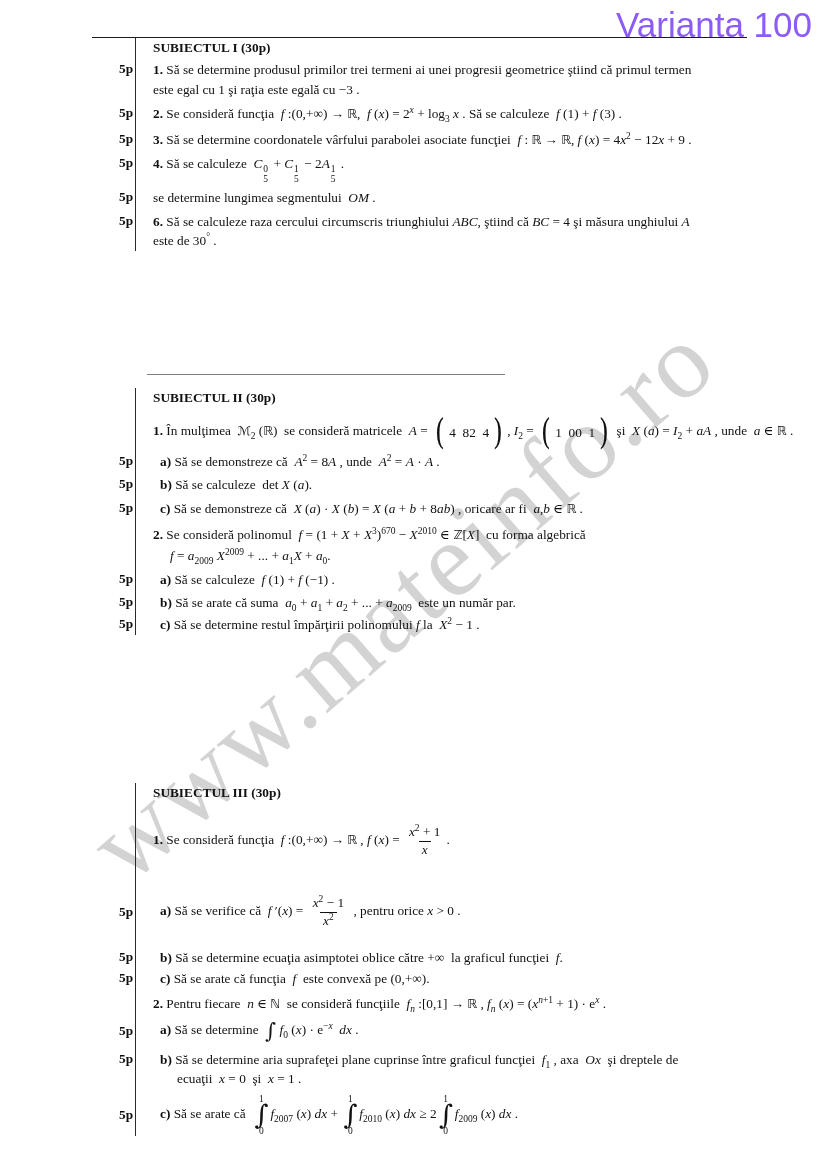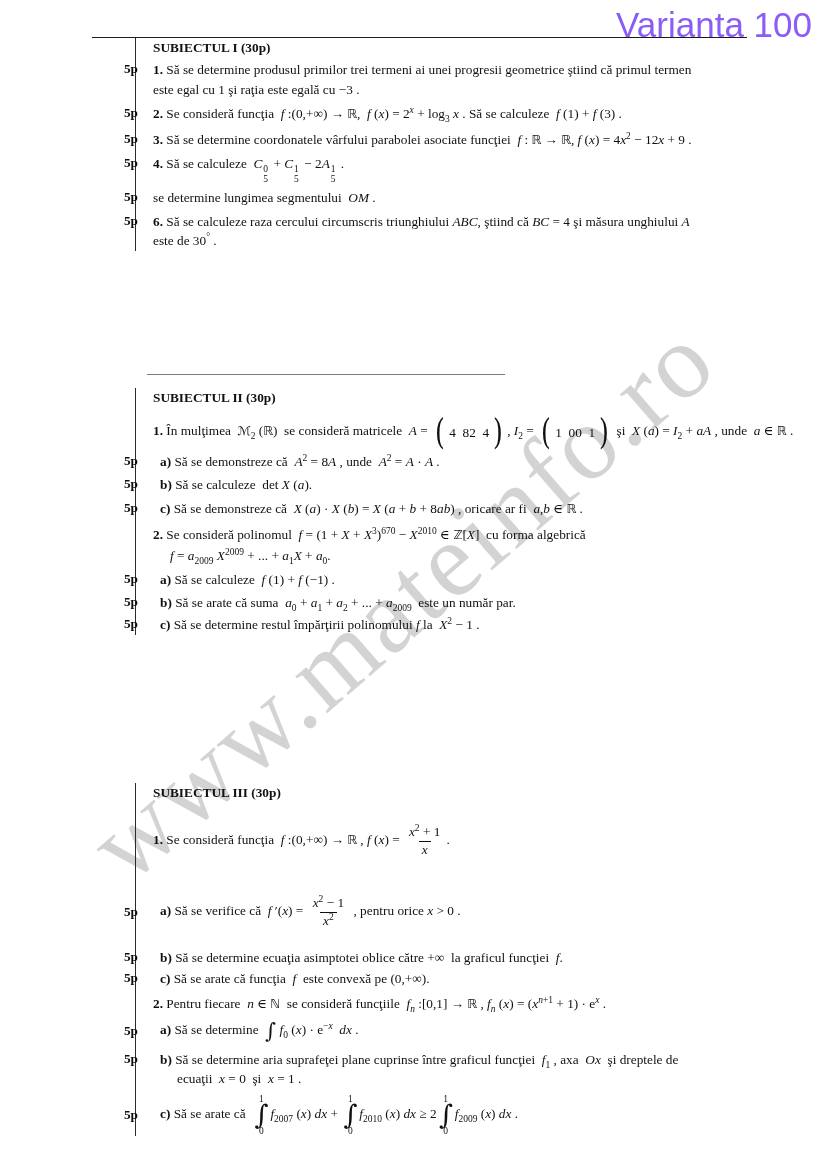--- a/index.html
+++ b/index.html
@@ -27,21 +27,21 @@
   }
   
   .sec{position:absolute;left:135px;width:700px;border-left:1.5px solid #2a2a2a;padding-left:17px;z-index:2;box-sizing:border-box;}
   .sec1{top:38px;}
   .sec2{top:388px;}
   .sec3{top:783px;}
   .sec-title{font-weight:bold;line-height:19px;white-space:nowrap;}
   .row{position:relative;}
   .row.sub .q{margin-left:7px;}
   .pts{
-    position:absolute;left:-34px;top:1px;width:24px;text-align:center;
+    position:absolute;left:-34px;top:1px;width:24px;
     font-weight:bold;color:#0f0f0f;
   }
   .row.ctr .pts{top:50%;transform:translateY(-50%);}
   .q{min-height:19px;}
   .ln{display:block;white-space:nowrap;line-height:19.5px;}
   .ln.ind{margin-left:17px;}
   
   i{font-style:italic;}
   sup,sub{font-size:9.5px;line-height:0;}
   .bb{font-family:"DejaVu Sans",sans-serif;font-size:12.3px;}

